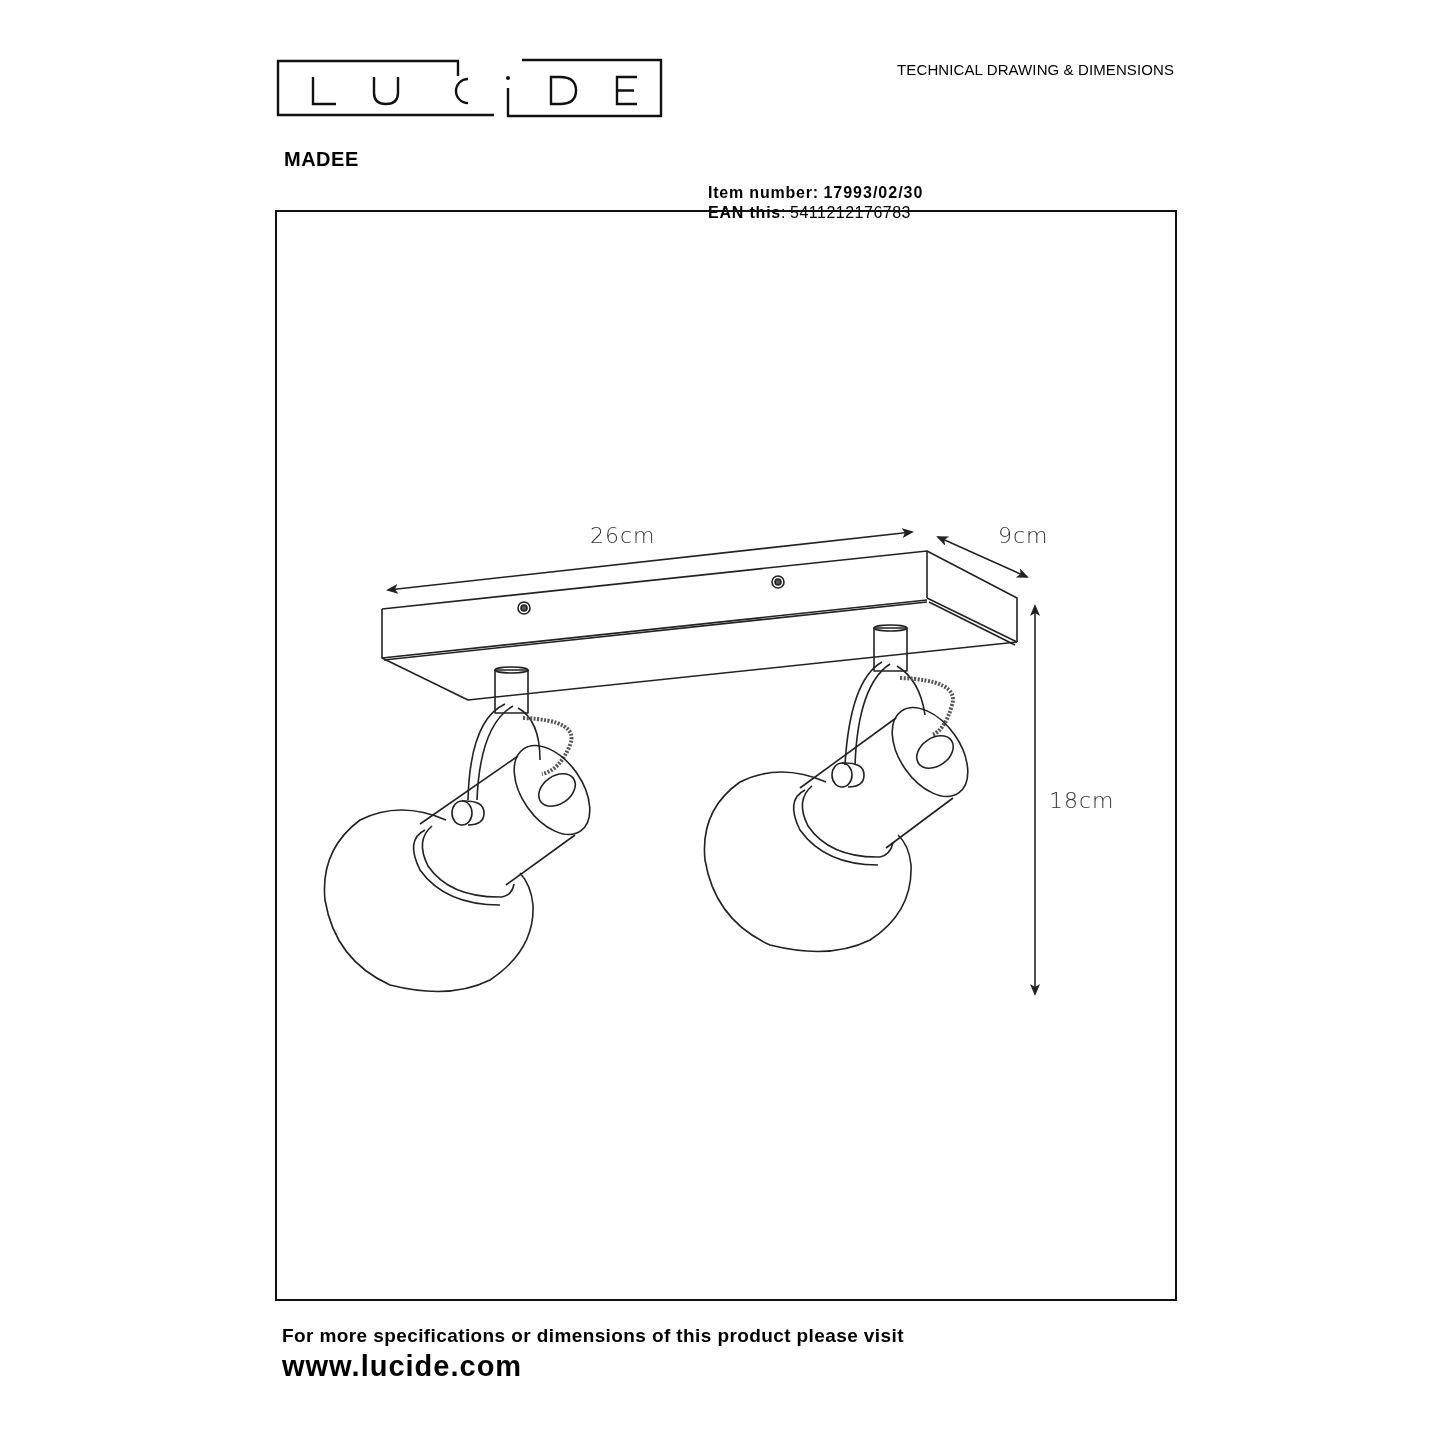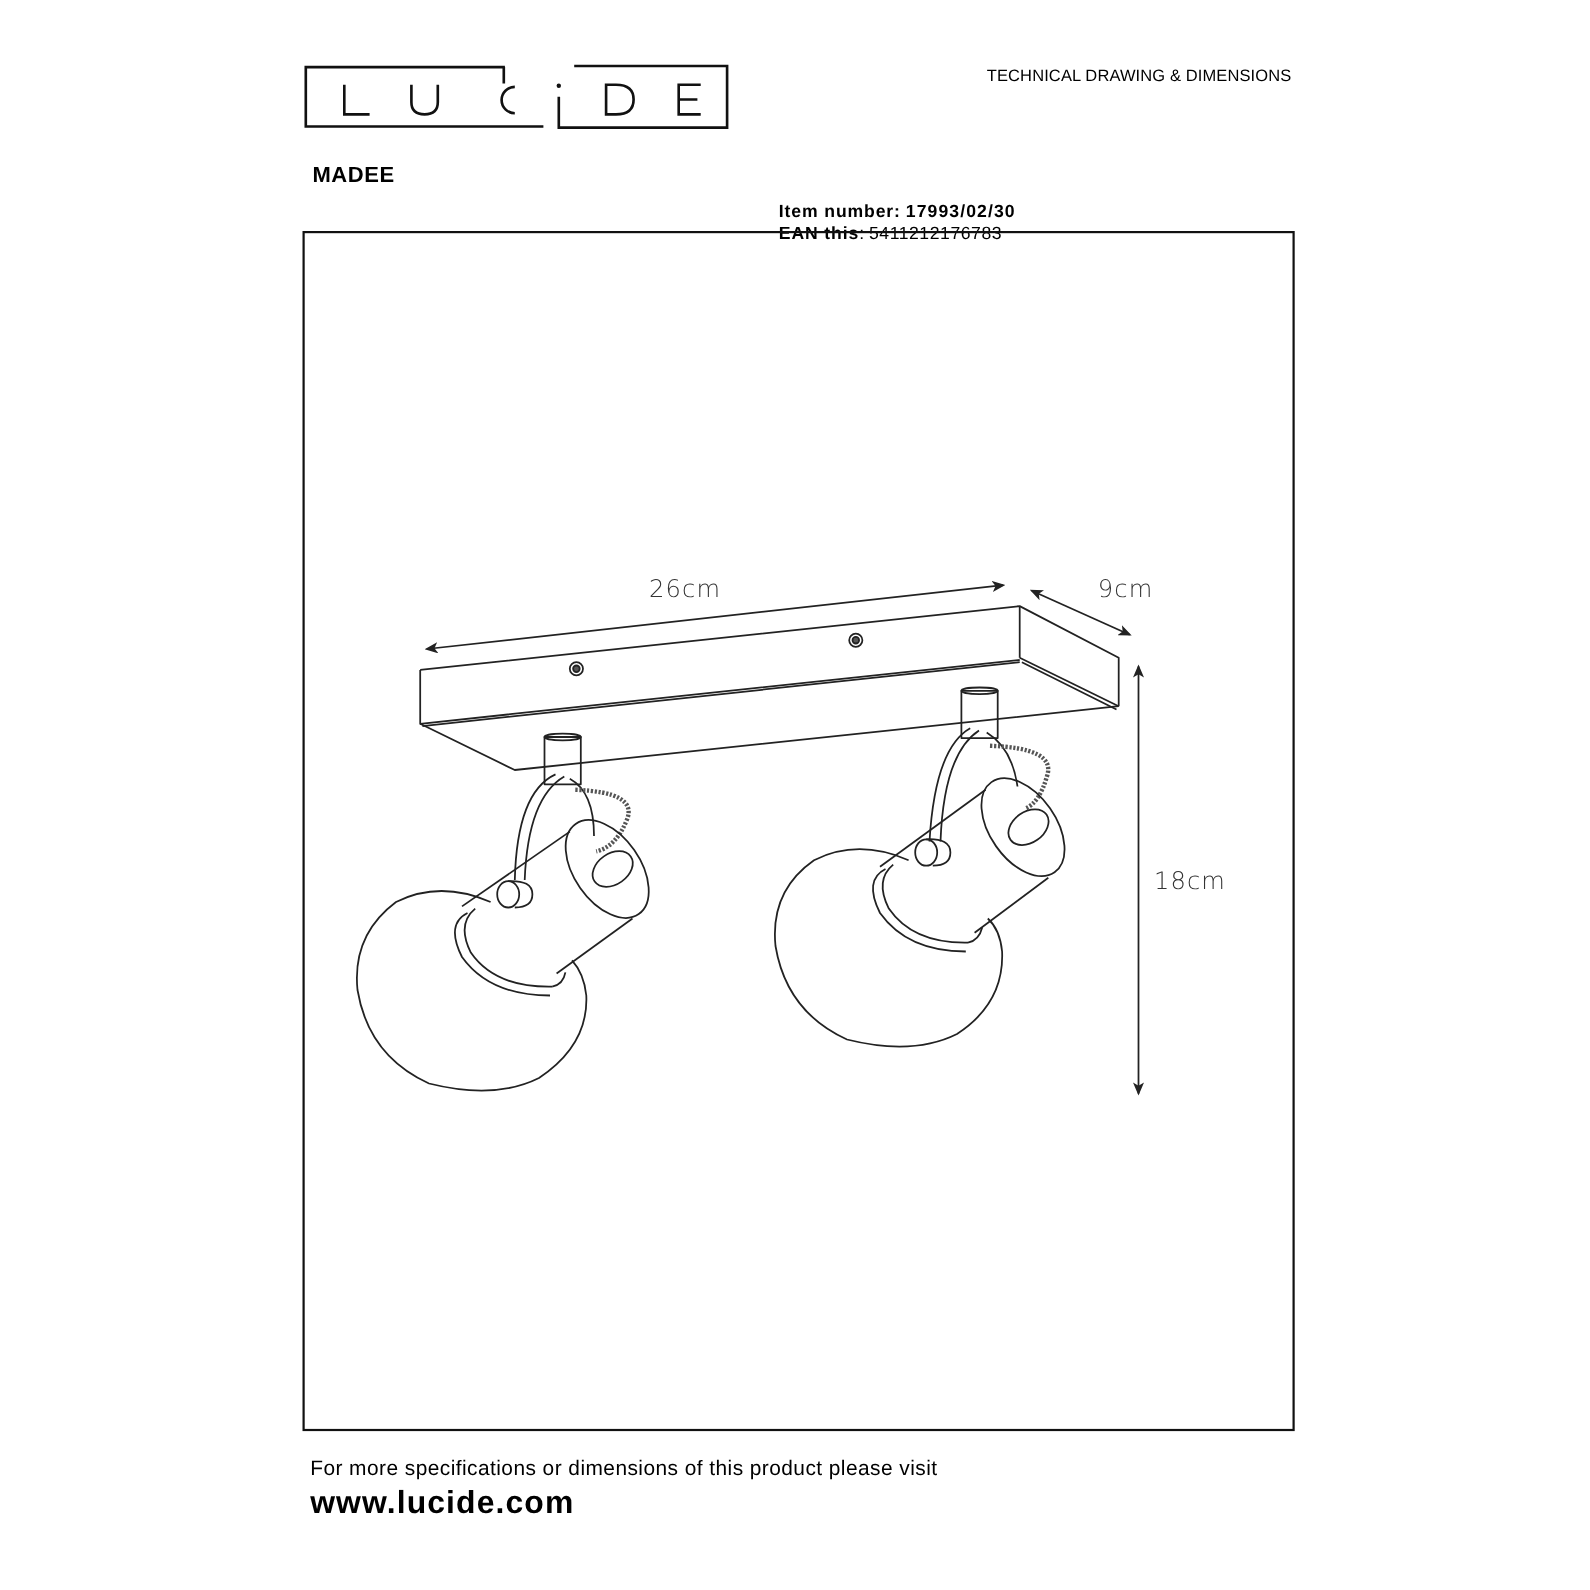--- a/index.html
+++ b/index.html
@@ -6,21 +6,21 @@
   body { width: 1445px; height: 1445px; position: relative; overflow: hidden; font-family: "Liberation Sans", sans-serif; color: #000; }
   .logo { position: absolute; left: 276px; top: 58px; width: 387px; height: 60px; }
   .doc-type { position: absolute; left: 820px; top: 61px; width: 354px; text-align: right; font-size: 15px; letter-spacing: 0.1px; }
   .product-name { position: absolute; left: 284px; top: 148px; font-size: 20px; font-weight: bold; letter-spacing: 0.5px; }
   .meta { position: absolute; left: 708px; top: 148px; font-size: 16px; line-height: 20px; margin-top: 35px; }
   .meta .lbl { font-weight: bold; letter-spacing: 0.8px; }
   .meta .val-b { font-weight: bold; letter-spacing: 1px; }
   .meta .val { letter-spacing: 0.5px; text-align: right; }
   .frame { position: absolute; left: 275px; top: 210px; width: 902px; height: 1091px; border: 2px solid #111; box-sizing: border-box; }
   .drawing { position: absolute; left: 0; top: 0; width: 1445px; height: 1445px; pointer-events: none; }
-  .footer-note { position: absolute; left: 282px; top: 1325px; font-size: 19px; font-weight: normal; letter-spacing: 0.4px; text-align: right; }
+  .footer-note { position: absolute; left: 282px; top: 1325px; font-size: 19px; font-weight: bold; letter-spacing: 0.4px; text-align: right; }
   .footer-url { position: absolute; left: 282px; top: 1350px; font-size: 29px; font-weight: bold; letter-spacing: 1px; }
   .dim-label { font-family: "DejaVu Sans", sans-serif; font-size: 22px; fill: #333; font-weight: 200; letter-spacing: 1px; }
 </style>
 </head>
 <body>
 
 <svg class="logo" viewBox="0 0 387 60" xmlns="http://www.w3.org/2000/svg">
 
   <path d="M 246 2 L 385 2 L 385 58 L 232 58 L 232 30" fill="none" stroke="#111" stroke-width="2.4"></path>
   <path d="M 183 3 L 2 3 L 2 57 L 218 57" fill="none" stroke="#111" stroke-width="2.4"></path>

